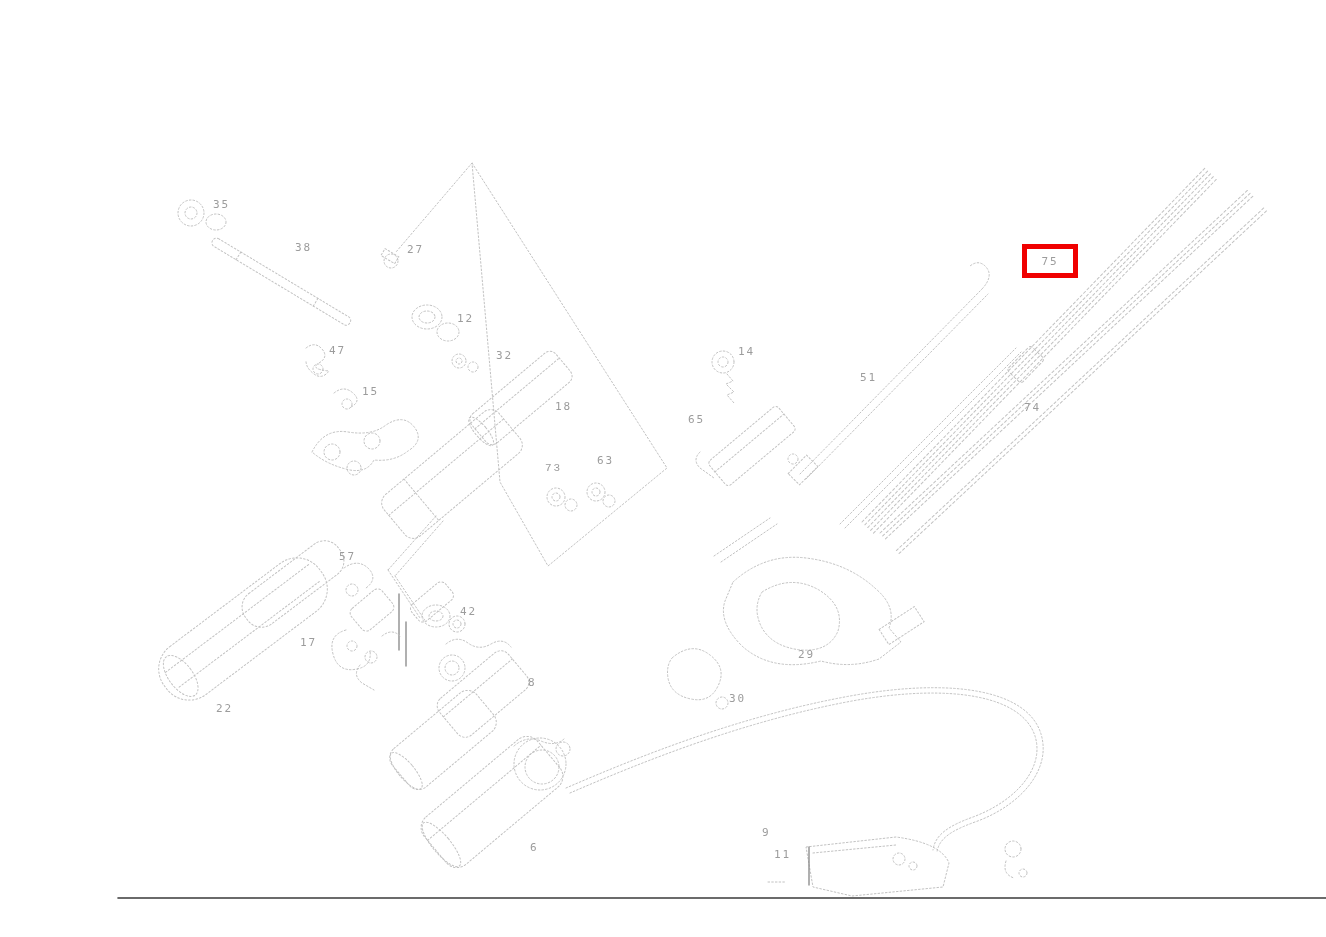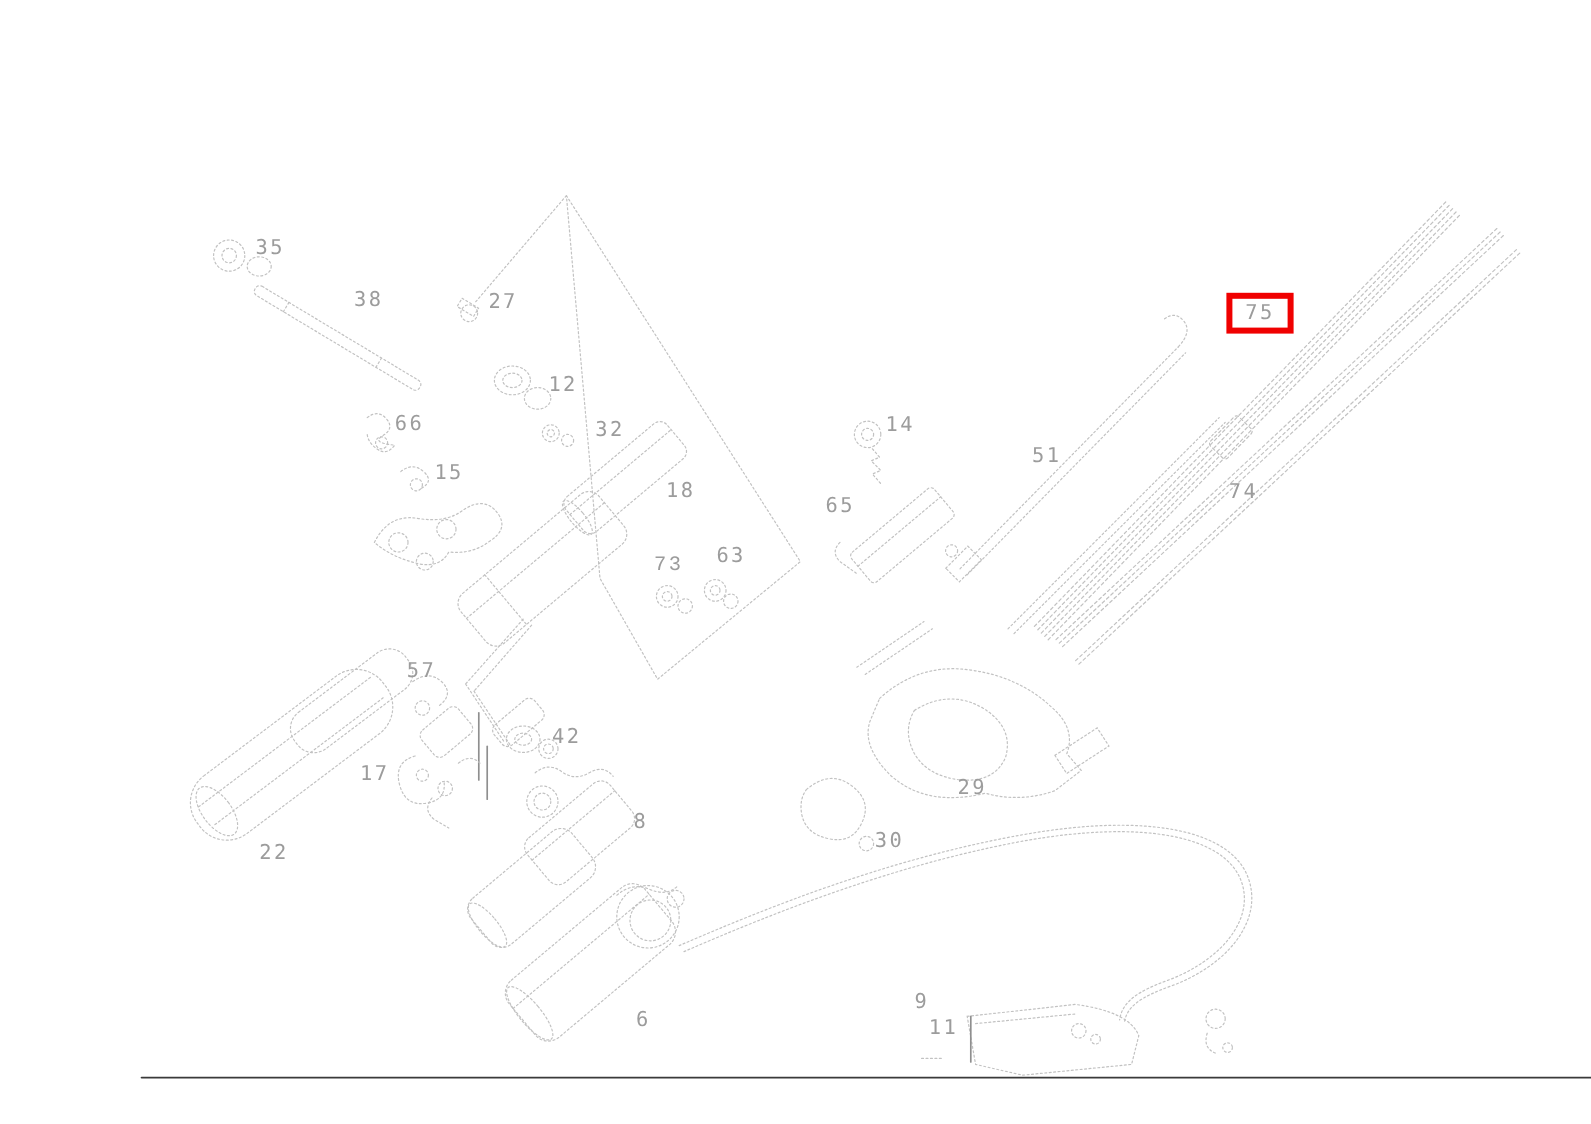--- a/index.html
+++ b/index.html
@@ -11,21 +11,21 @@
     font-family:"DejaVu Sans Mono","Liberation Mono",monospace;
   }
   .artwork{position:absolute;left:0;top:0;}
   .sk{fill:none;stroke:var(--line-color,#c2c2c2);stroke-width:1;stroke-linecap:round;stroke-dasharray:1.6 2.1;}
   .sk .dk{stroke:#8f8f8f;stroke-dasharray:none;stroke-width:1.4;}
   .sk .blade{stroke-dasharray:2.5 2.4;}
   .sk .rule{stroke:#3a3a3a;stroke-width:1.6;stroke-dasharray:none;}
   .labels{position:absolute;left:0;top:0;width:100%;height:100%;}
   .part-label{
     position:absolute;
-    font-size:17px;
+    font-size:11px;
     letter-spacing:2px;
     color:var(--label-color,#9c9c9c);
     line-height:1;
     white-space:nowrap;
     cursor:pointer;
   }
   .part-label.highlighted{
     border:5px solid #0369a1;
     display:flex;align-items:center;justify-content:center;
     letter-spacing:2px;
@@ -270,21 +270,21 @@
 
       <line class="rule" x1="118" y1="898" x2="1326" y2="898"></line>
     </g>
   </svg>
 
   <div class="labels">
       <div class="part-label" style="left: 213px; top: 199px;">35</div>
       <div class="part-label" style="left: 295px; top: 242px;">38</div>
       <div class="part-label" style="left: 407px; top: 244px;">27</div>
       <div class="part-label" style="left: 457px; top: 313px;">12</div>
-      <div class="part-label" style="left: 329px; top: 345px;">66</div>
+      <div class="part-label" style="left: 329px; top: 345px;">47</div>
       <div class="part-label" style="left: 496px; top: 350px;">32</div>
       <div class="part-label" style="left: 362px; top: 386px;">15</div>
       <div class="part-label" style="left: 555px; top: 401px;">18</div>
       <div class="part-label" style="left: 738px; top: 346px;">14</div>
       <div class="part-label" style="left: 688px; top: 414px;">65</div>
       <div class="part-label" style="left: 860px; top: 339px; margin-top: 33px;">51</div>
       <div class="part-label highlighted" style="left: 1022px; top: 244px; width: 46px; height: 24px; border-color: rgb(240, 0, 0);">75</div>
       <div class="part-label" style="left: 1024px; top: 402px;">74</div>
       <div class="part-label" style="left: 545px; top: 463px; font-family: Liberation Mono, monospace;">73</div>
       <div class="part-label" style="left: 597px; top: 455px;">63</div>

